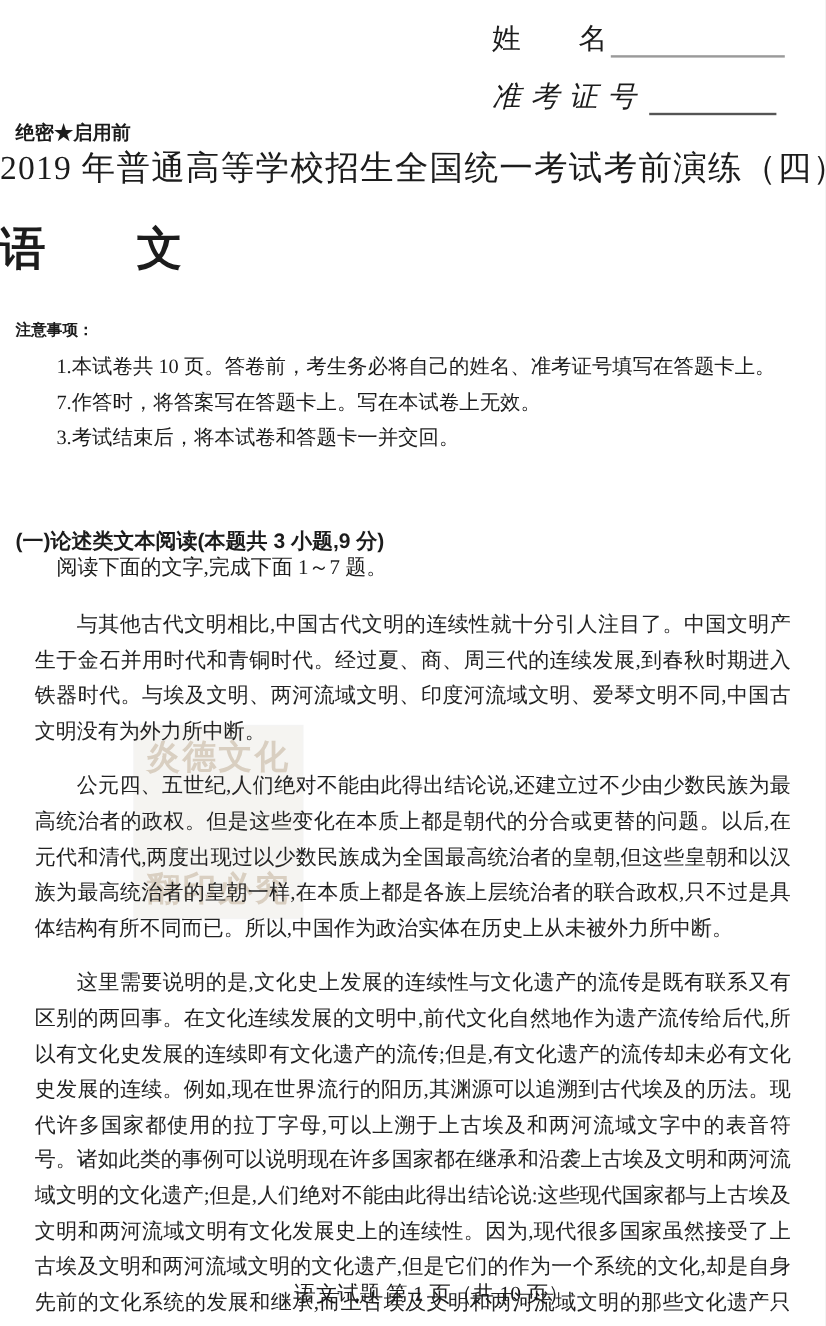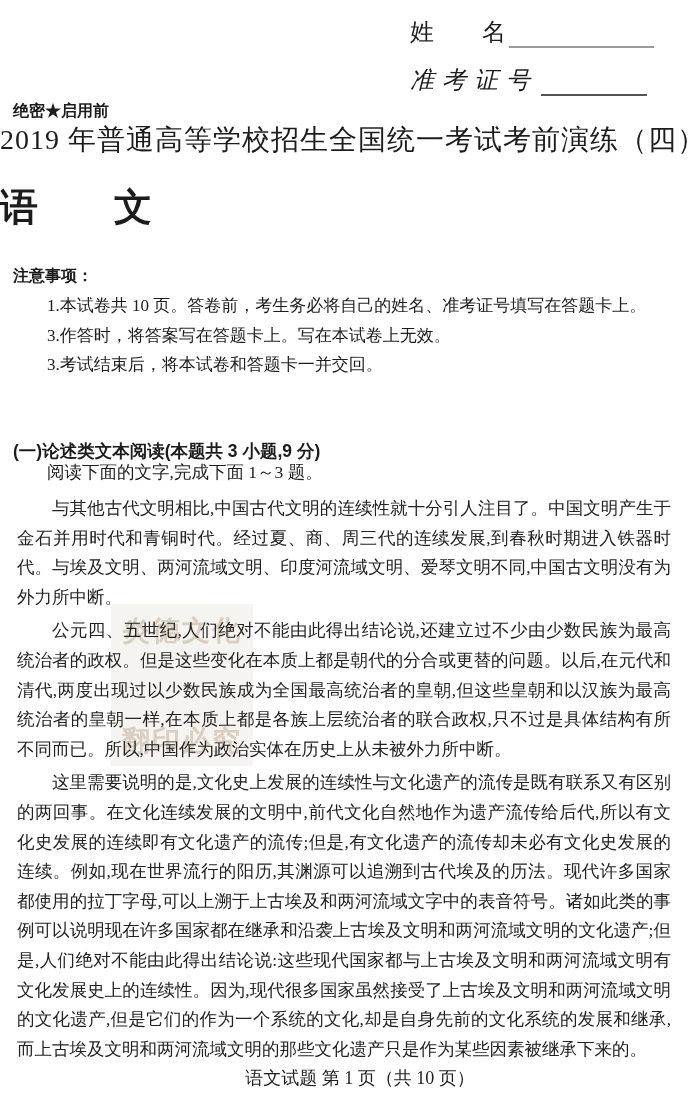--- a/index.html
+++ b/index.html
@@ -87,21 +87,21 @@
     font-weight: bold;
     font-size: 38px;
   }
 
   
   .notes-heading {
     position: absolute;
     left: 13px; top: 266px;
     font-family: Liberation Mono, monospace;
     font-weight: bold;
-    font-size: 16px;
+    font-size: 13px;
   }
   .notes-list {
     position: absolute;
     left: 47px; top: 291px;
     width: 640px;
     font-size: 17px;
     line-height: 29.5px;
     list-style: none;
   }
 
@@ -130,21 +130,21 @@
   
   .passage {
     position: absolute;
     left: 13px; top: 490px;
     width: 662px;
     font-size: 17.5px;
     line-height: 29.6px;
     text-align: justify;
     color: #222222;
   }
-  .passage p { text-indent: 2em; margin: 4px; }
+  .passage p { text-indent: 2em; margin: 16px; }
 
   
   .page-footer {
     position: absolute;
     left: 0; top: 1066px;
     width: 100%;
     text-align: center;
     font-size: 18px;
     padding-left: 32px;
   }
@@ -169,26 +169,26 @@
     </div>
 
     <div class="secrecy">绝密★启用前</div>
 
     <div class="exam-title">2019 年普通高等学校招生全国统一考试考前演练（四）</div>
     <div class="subject-title">语　　文</div>
 
     <div class="notes-heading">注意事项：</div>
     <ul class="notes-list">
       <li>1.本试卷共 10 页。答卷前，考生务必将自己的姓名、准考证号填写在答题卡上。</li>
-      <li>3.作答时，将答案写在答题卡上。写在本试卷上无效。</li>
+      <li>7.作答时，将答案写在答题卡上。写在本试卷上无效。</li>
       <li>3.考试结束后，将本试卷和答题卡一并交回。</li>
     </ul>
 
     <div class="subsection-heading">(一)论述类文本阅读(本题共 3 小题,9 分)</div>
-    <div class="instruction">阅读下面的文字,完成下面 1～3 题。</div>
+    <div class="instruction">阅读下面的文字,完成下面 1～7 题。</div>
 
     <div class="passage">
       <p>与其他古代文明相比,中国古代文明的连续性就十分引人注目了。中国文明产生于金石并用时代和青铜时代。经过夏、商、周三代的连续发展,到春秋时期进入铁器时代。与埃及文明、两河流域文明、印度河流域文明、爱琴文明不同,中国古文明没有为外力所中断。</p>
       <p>公元四、五世纪,人们绝对不能由此得出结论说,还建立过不少由少数民族为最高统治者的政权。但是这些变化在本质上都是朝代的分合或更替的问题。以后,在元代和清代,两度出现过以少数民族成为全国最高统治者的皇朝,但这些皇朝和以汉族为最高统治者的皇朝一样,在本质上都是各族上层统治者的联合政权,只不过是具体结构有所不同而已。所以,中国作为政治实体在历史上从未被外力所中断。</p>
       <p>这里需要说明的是,文化史上发展的连续性与文化遗产的流传是既有联系又有区别的两回事。在文化连续发展的文明中,前代文化自然地作为遗产流传给后代,所以有文化史发展的连续即有文化遗产的流传;但是,有文化遗产的流传却未必有文化史发展的连续。例如,现在世界流行的阳历,其渊源可以追溯到古代埃及的历法。现代许多国家都使用的拉丁字母,可以上溯于上古埃及和两河流域文字中的表音符号。诸如此类的事例可以说明现在许多国家都在继承和沿袭上古埃及文明和两河流域文明的文化遗产;但是,人们绝对不能由此得出结论说:这些现代国家都与上古埃及文明和两河流域文明有文化发展史上的连续性。因为,现代很多国家虽然接受了上古埃及文明和两河流域文明的文化遗产,但是它们的作为一个系统的文化,却是自身先前的文化系统的发展和继承,而上古埃及文明和两河流域文明的那些文化遗产只是作为某些因素被继承下来的。</p>
     </div>
 
     <div class="page-footer">语文试题 第 1 页（共 10 页）</div>
 
   </div>

